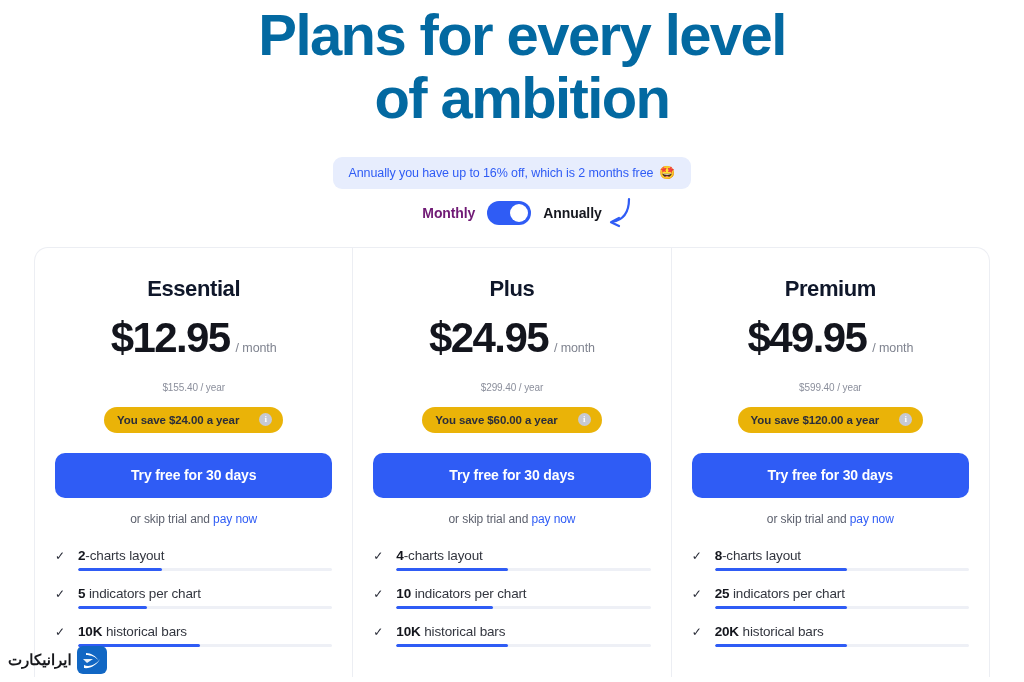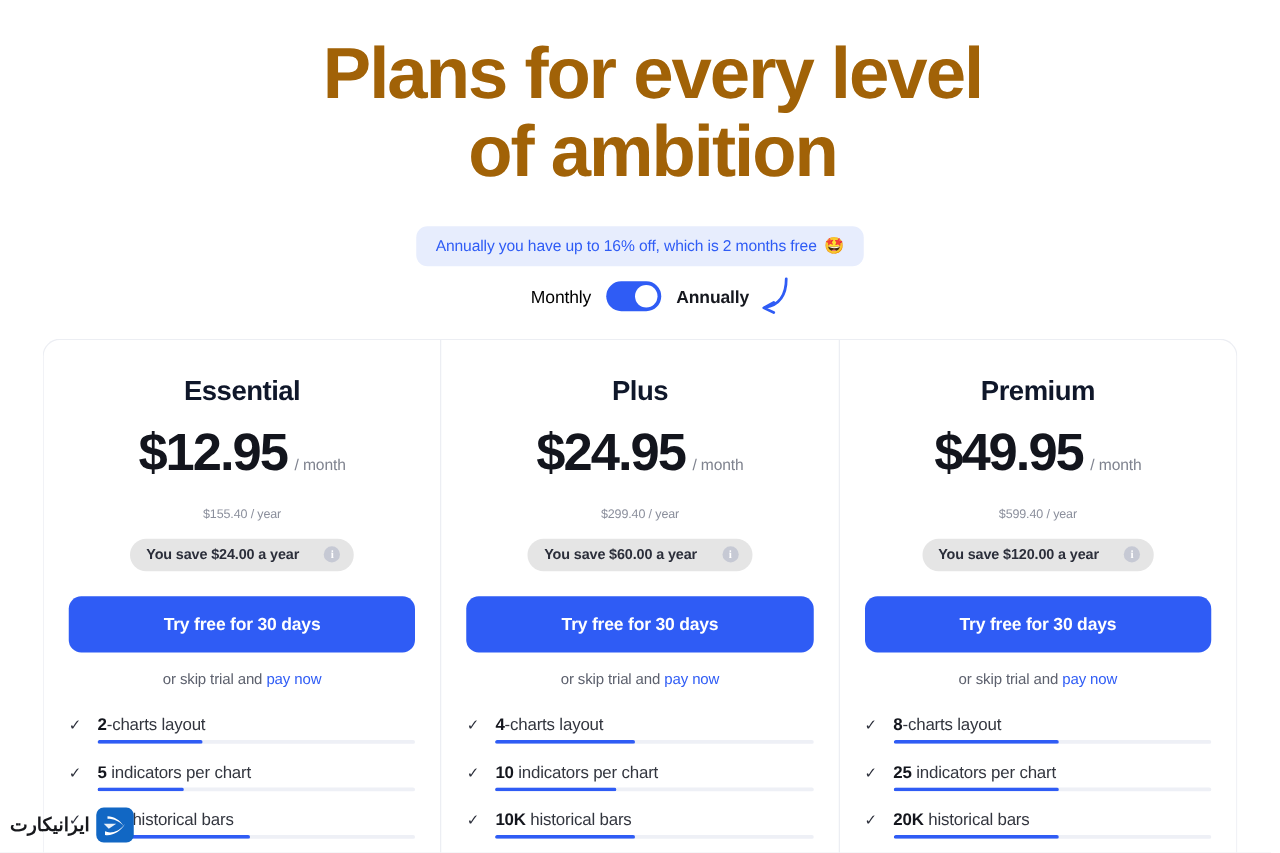--- a/index.html
+++ b/index.html
@@ -13,26 +13,26 @@
   body {
     background: #ffffff;
     font-family: "Liberation Sans", sans-serif;
     color: #16181f;
     position: relative;
   }
 
   
   .page-heading {
     text-align: center;
-    padding-top: 28px;
+    padding-top: 4px;
     font-size: 58px;
     line-height: 1.08;
     font-weight: 700;
     letter-spacing: -1.6px;
-    color: #a16207;
+    color: #0369a1;
     margin-left: 20px;
   }
   .page-heading .line { display: block; }
 
   
   .promo-row {
     display: flex;
     justify-content: center;
     margin-top: 28px;
   }
@@ -57,21 +57,21 @@
     justify-content: center;
     align-items: center;
     gap: 12px;
     margin-top: 12px;
     position: relative;
   }
   .toggle-label {
     font-size: 14px;
     letter-spacing: -0.1px;
   }
-  .toggle-label.inactive { color: #000000; font-weight: 400; }
+  .toggle-label.inactive { color: #701a75; font-weight: 700; }
   .toggle-label.active { color: #16181f; font-weight: 700; }
 
   .switch {
     width: 44px;
     height: 24px;
     background: #2f5cf5;
     border-radius: 999px;
     position: relative;
     cursor: pointer;
     flex: none;
@@ -146,21 +146,21 @@
     color: #8b8f9c;
     letter-spacing: -0.1px;
   }
 
   .save-row {
     display: flex;
     justify-content: center;
     margin-top: 14px;
   }
   .save-pill {
-    background: #e5e5e5;
+    background: #eab308;
     border-radius: 999px;
     padding: 6px 11px 7px 13px;
     font-size: 11.5px;
     font-weight: 700;
     color: #2b2e3a;
     display: flex;
     align-items: center;
     gap: 20px;
     letter-spacing: -0.1px;
     white-space: nowrap;

